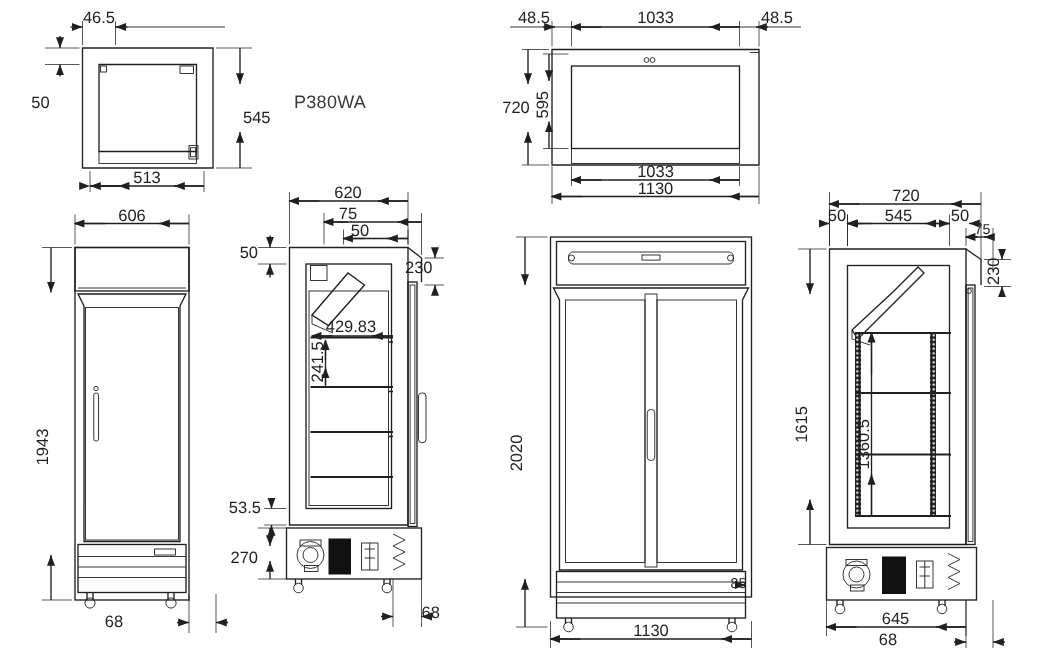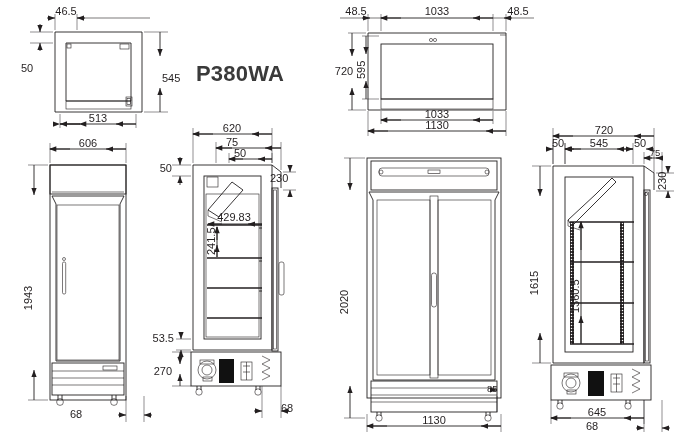--- a/index.html
+++ b/index.html
@@ -1,20 +1,20 @@
 <!DOCTYPE html>
 <html><head>
 <meta charset="utf-8">
 <style>
   html,body{margin:0;padding:0;background:#ffffff;}
   body{width:700px;height:435px;position:relative;overflow:hidden;
        font-family:"Liberation Sans",sans-serif;color:#231f20;}
   .stage{position:absolute;inset:0;text-align:right;}
   svg{position:absolute;left:0;top:0;}
-  .title{position:absolute;font-weight:bold;font-size:22px;color:#3a3a3a;letter-spacing:.2px;white-space:nowrap;}
+  .title{position:absolute;font-weight:normal;font-size:12px;color:#3a3a3a;letter-spacing:.2px;white-space:nowrap;}
   #title-p380{left:196px;top:61px;}
   #title-p1000{left:560px;top:65px;}
 </style>
 </head>
 <body>
 
 <div class="stage">
 
 <svg width="700" height="435" viewBox="0 0 700 435">
   <defs>

